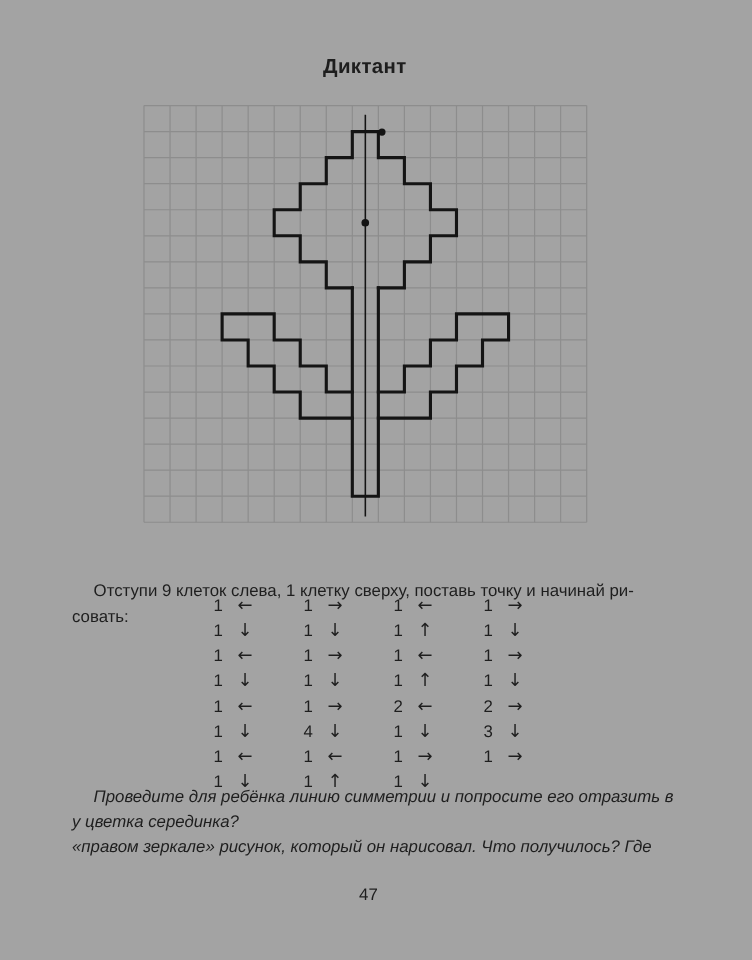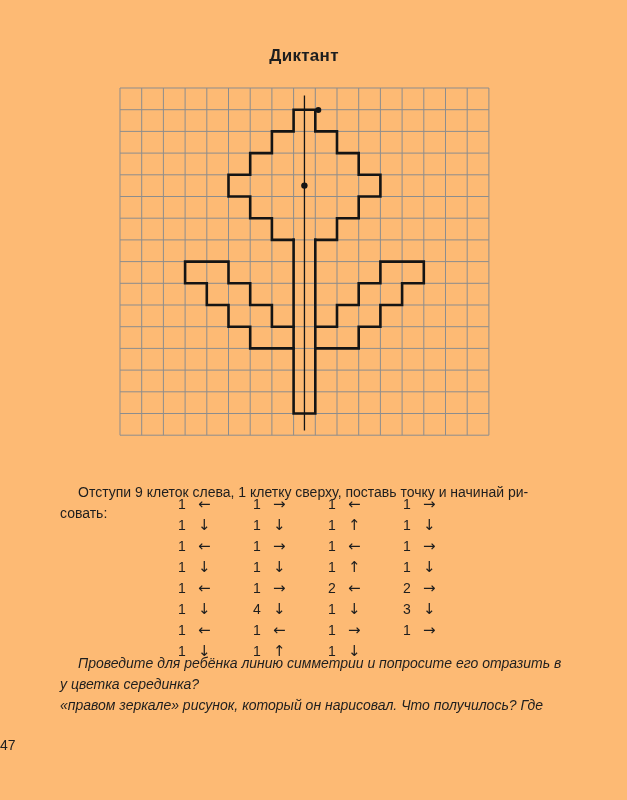--- a/index.html
+++ b/index.html
@@ -1,20 +1,20 @@
 <!DOCTYPE html>
 <html><head>
 <meta charset="utf-8">
 <style>
   html,body{margin:0;padding:0;background:#ffffff;}
   .page{
     position:relative;
     width:627px;
     height:800px;
-    background:#fdba74;
+    background:#a3a3a3;
     font-family:"Liberation Sans", sans-serif;
     color:#1e1e1e;
     overflow:hidden;
   }
   .page-title{
     position:absolute;
     top:46px; left:0; width:608px;
     text-align:center;
     font-size:17px;
     font-weight:bold;
@@ -39,20 +39,21 @@
     position:absolute;
     left:178px; top:494px;
   }
   .drow{display:flex; height:21px;}
   .dcell{width:75px; font-size:14px; line-height:21px;}
   .dnum{display:inline-block; width:16px;}
   .darrow{display:inline-block; margin-left:4px; font-family:"DejaVu Sans", sans-serif; font-size:15px;}
   .page-number{
     position:absolute;
     top:737px; left:0; width:614px;
+    text-align:center;
     font-size:14px;
   }
 </style>
 </head>
 <body>
 
 <div class="page">
 
   <div class="page-title">Диктант</div>
 

